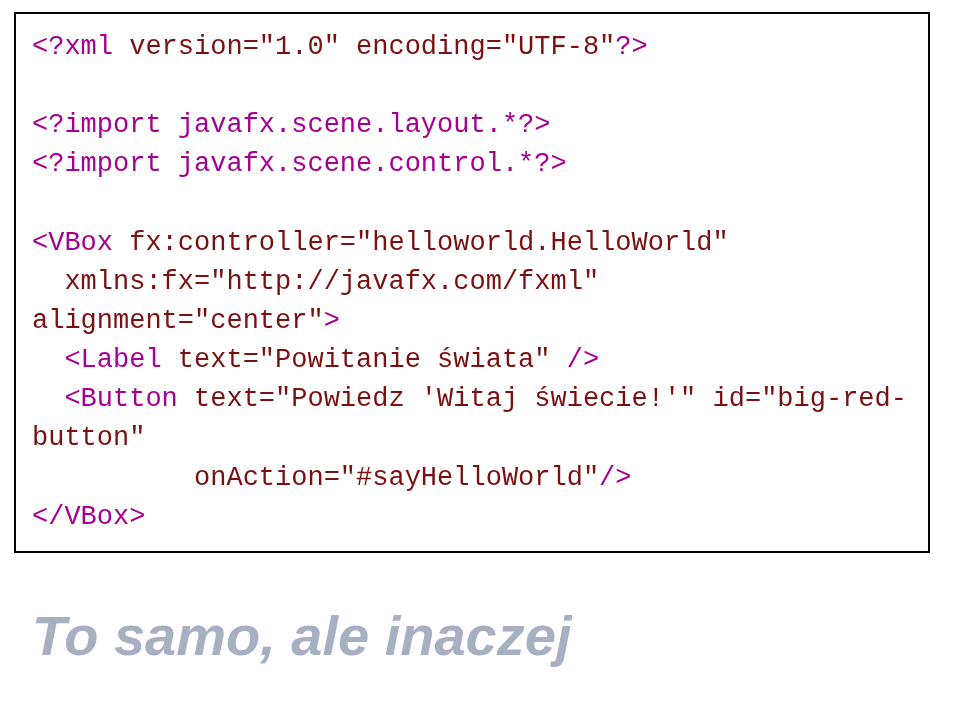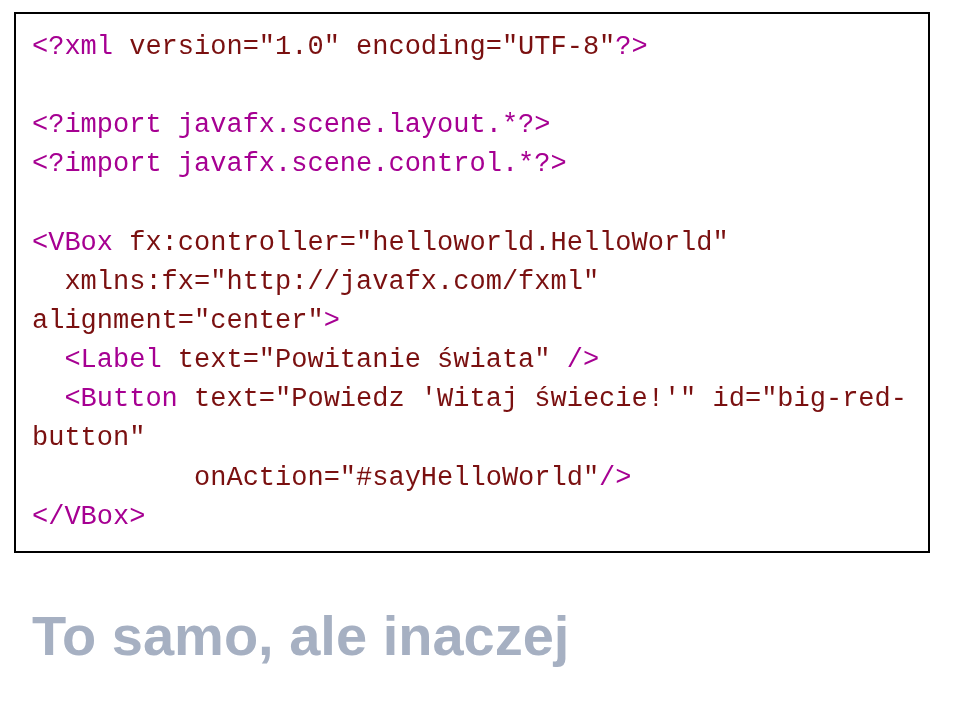--- a/index.html
+++ b/index.html
@@ -31,20 +31,21 @@
   }
   .purple { color: #a60092; text-align: right; }
   .darkred { color: #7a1010; }
   .heading {
     position: absolute;
     left: 32px;
     bottom: 36px;
     font-family: Verdana, Geneva, sans-serif;
     font-size: 56px;
     font-weight: bold;
+    font-style: italic;
     color: #a6b0c2;
   }
 </style>
 </head>
 <body>
 
 <div class="code-box">
 <div class="code"><span class="purple">&lt;?xml </span><span class="darkred">version="1.0"</span><span class="purple"> </span><span class="darkred">encoding="UTF-8"</span><span class="purple">?&gt;</span>
 <span> </span>
 <span class="purple">&lt;?import javafx.scene.layout.*?&gt;</span>

